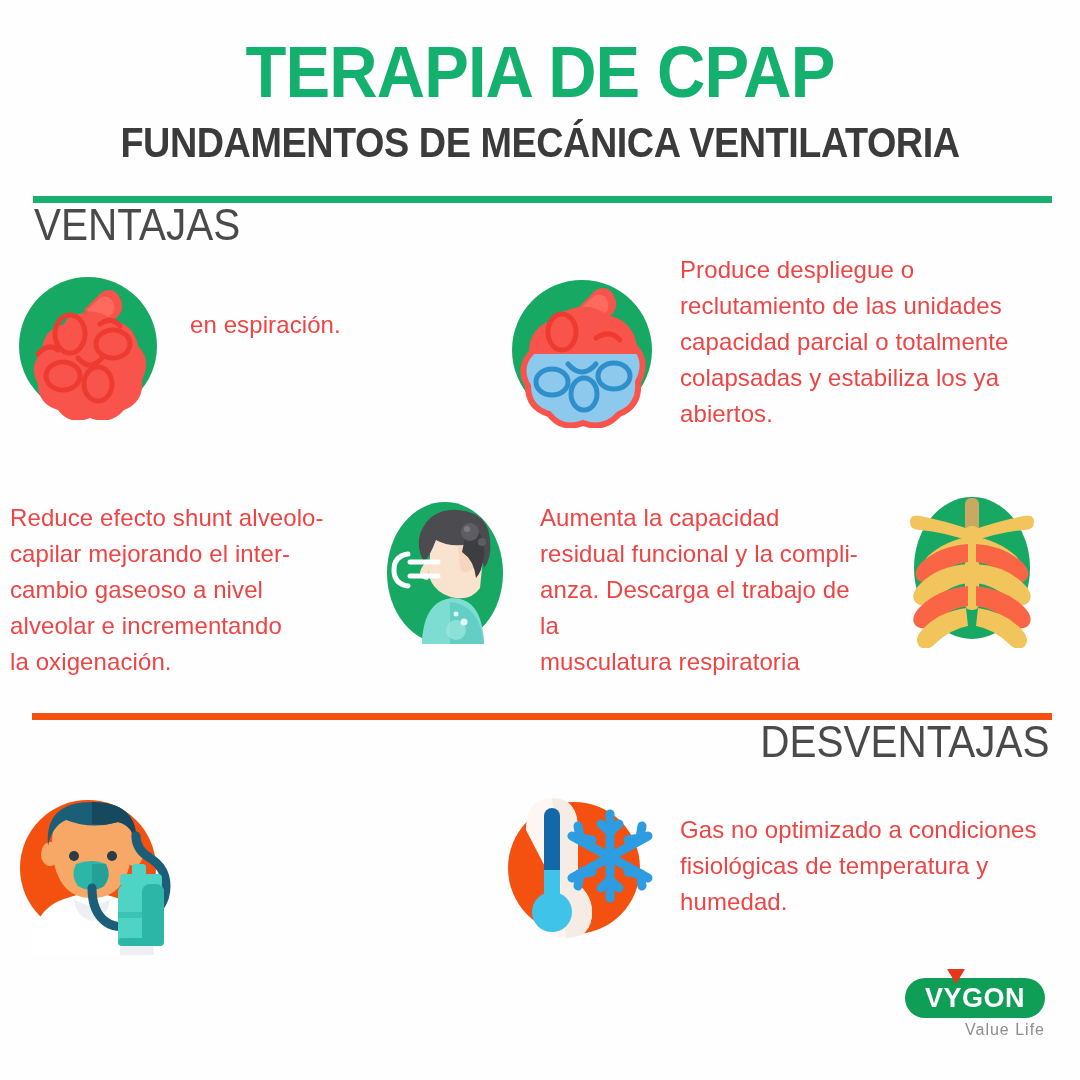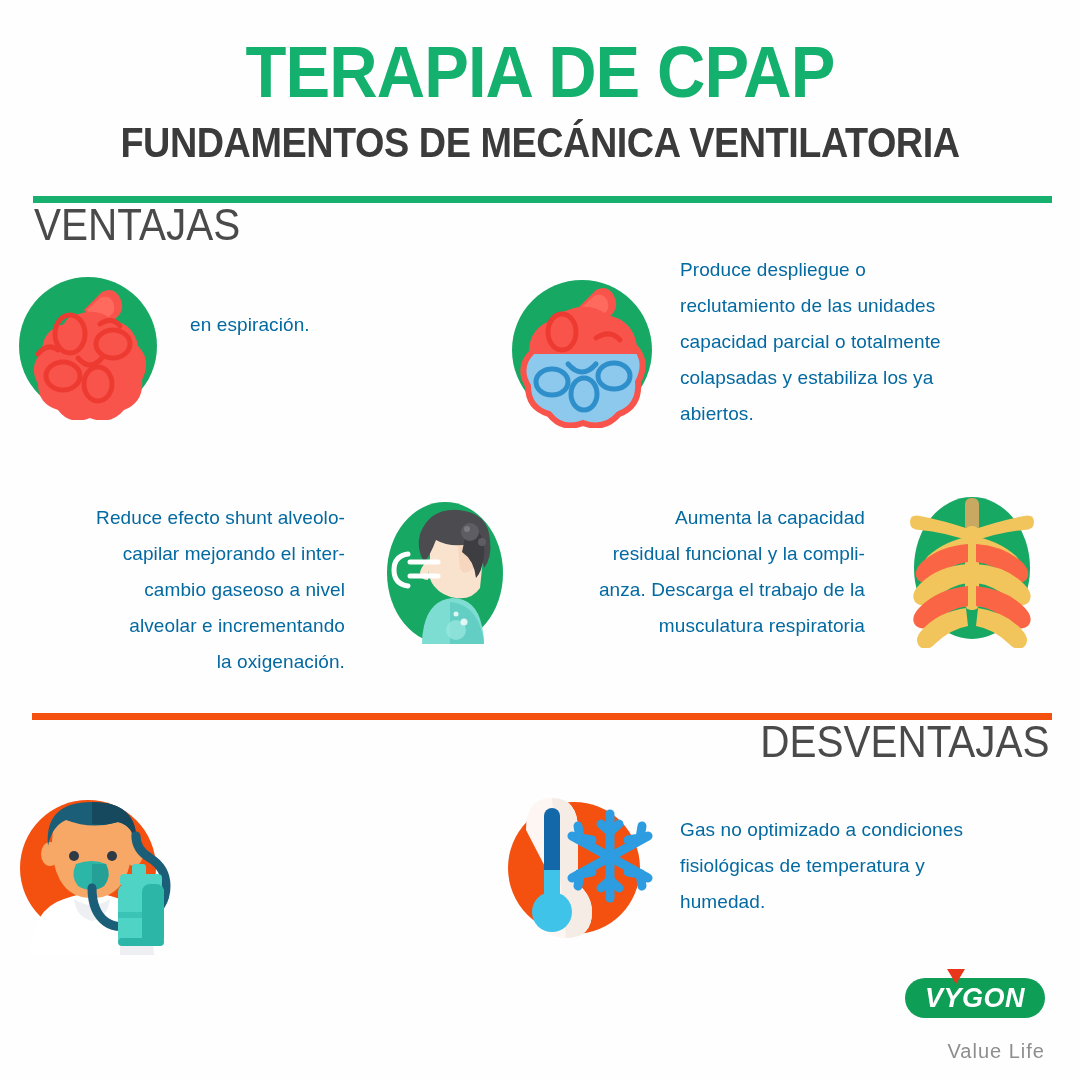--- a/index.html
+++ b/index.html
@@ -69,27 +69,27 @@
     transform: scaleX(0.92);
     line-height: 1;
   }
   .section-head.left { top: 203px; left: 34px; transform-origin: left center; }
   .section-head.right { top: 720px; right: 30px; transform-origin: right center; }
 
   
   .copy {
     position: absolute;
     font-family: "Liberation Sans", sans-serif;
-    font-size: 19px;
+    font-size: 24px;
     line-height: 36px;
-    color: #0369a1;
+    color: #ef4444;
     letter-spacing: 0.1px;
   }
   .copy.ta-left { text-align: left; }
-  .copy.ta-right { text-align: right; }
+  .copy.ta-right { text-align: left; }
 
   
   .icon-wrap { position: absolute; }
   .icon-wrap svg { display: block; }
 
   
   .logo { position: absolute; top: 978px; left: 905px; width: 140px; }
   .logo-pill {
     position: relative;
     width: 140px;
@@ -100,40 +100,39 @@
   }
   .logo-word {
     position: absolute;
     inset: 0;
     display: flex;
     align-items: center;
     justify-content: center;
     color: #ffffff;
     font-family: "Liberation Sans", sans-serif;
     font-weight: bold;
-    font-style: italic;
     font-size: 27px;
     letter-spacing: 0.5px;
   }
   .logo-tri {
     position: absolute;
     top: -9px;
     left: 42px;
     width: 0;
     height: 0;
     border-left: 9px solid transparent;
     border-right: 9px solid transparent;
     border-top: 15px solid #E8361B;
   }
   .logo-tag {
-    margin-top: 22px;
+    margin-top: 3px;
     text-align: right;
     color: #8E8E8E;
     font-family: "Liberation Sans", sans-serif;
-    font-size: 20px;
+    font-size: 16px;
     letter-spacing: 1px;
   }
 </style>
 </head>
 <body>
 
 <div class="page">
 
   <div class="title-main">TERAPIA DE CPAP</div>
   <div class="title-sub">FUNDAMENTOS DE MECÁNICA VENTILATORIA</div>

